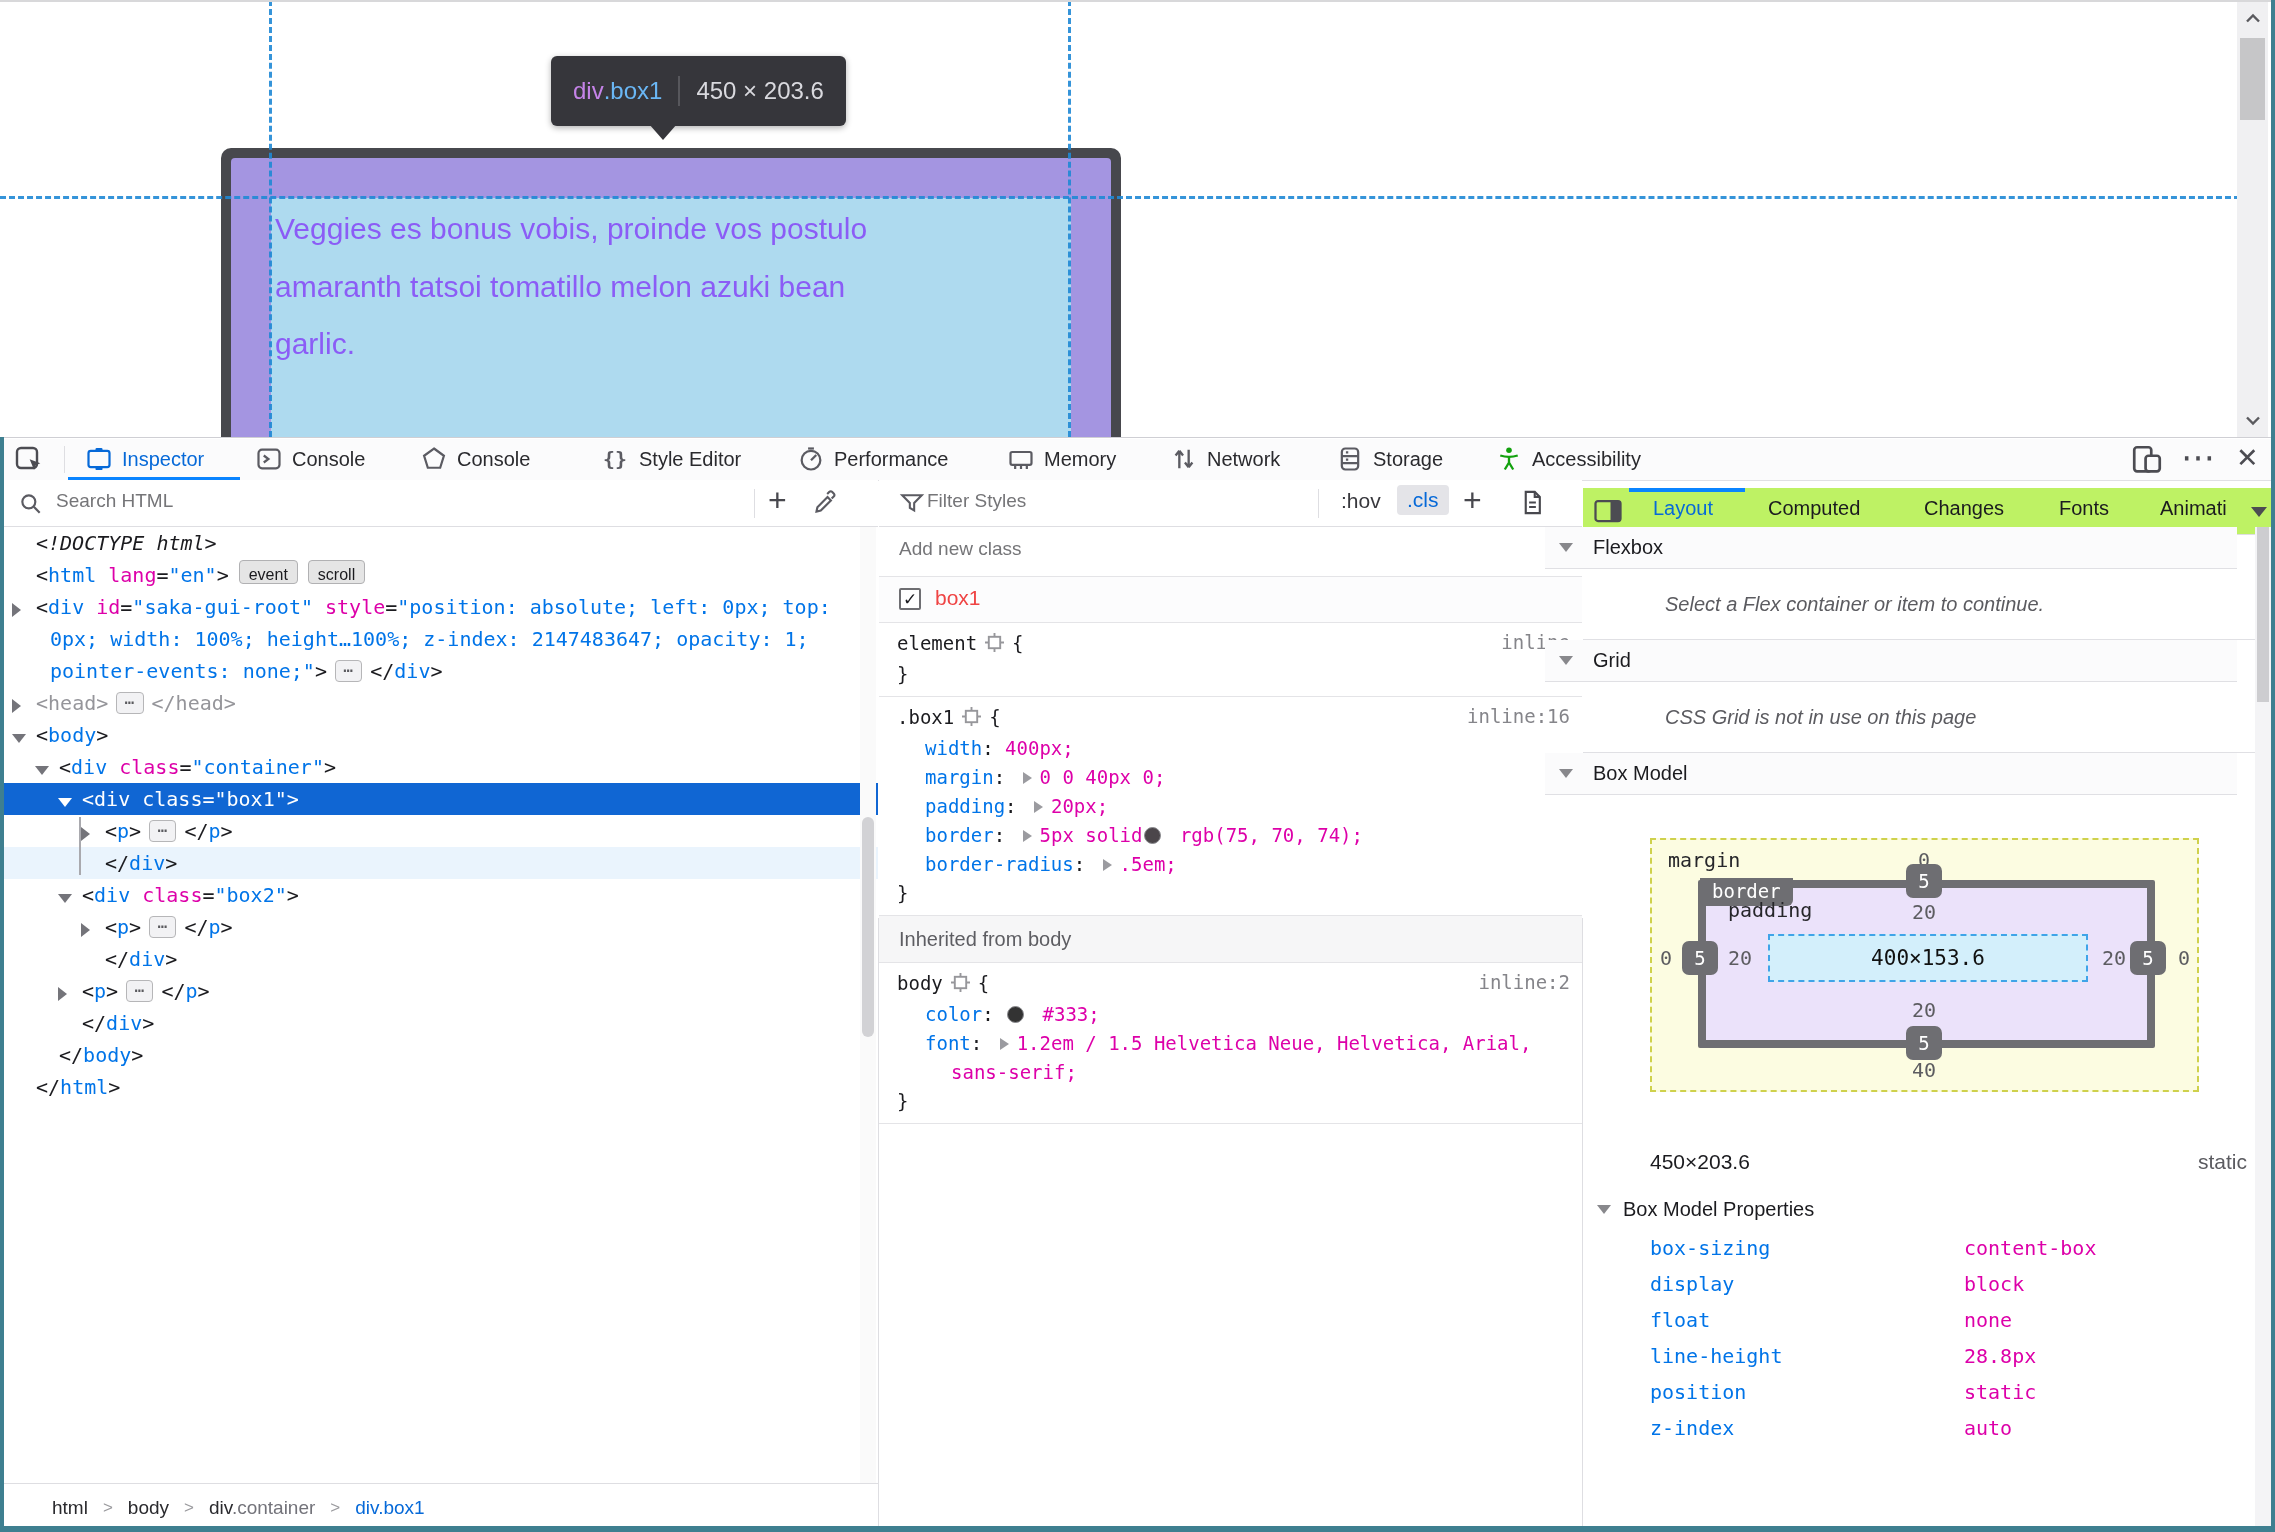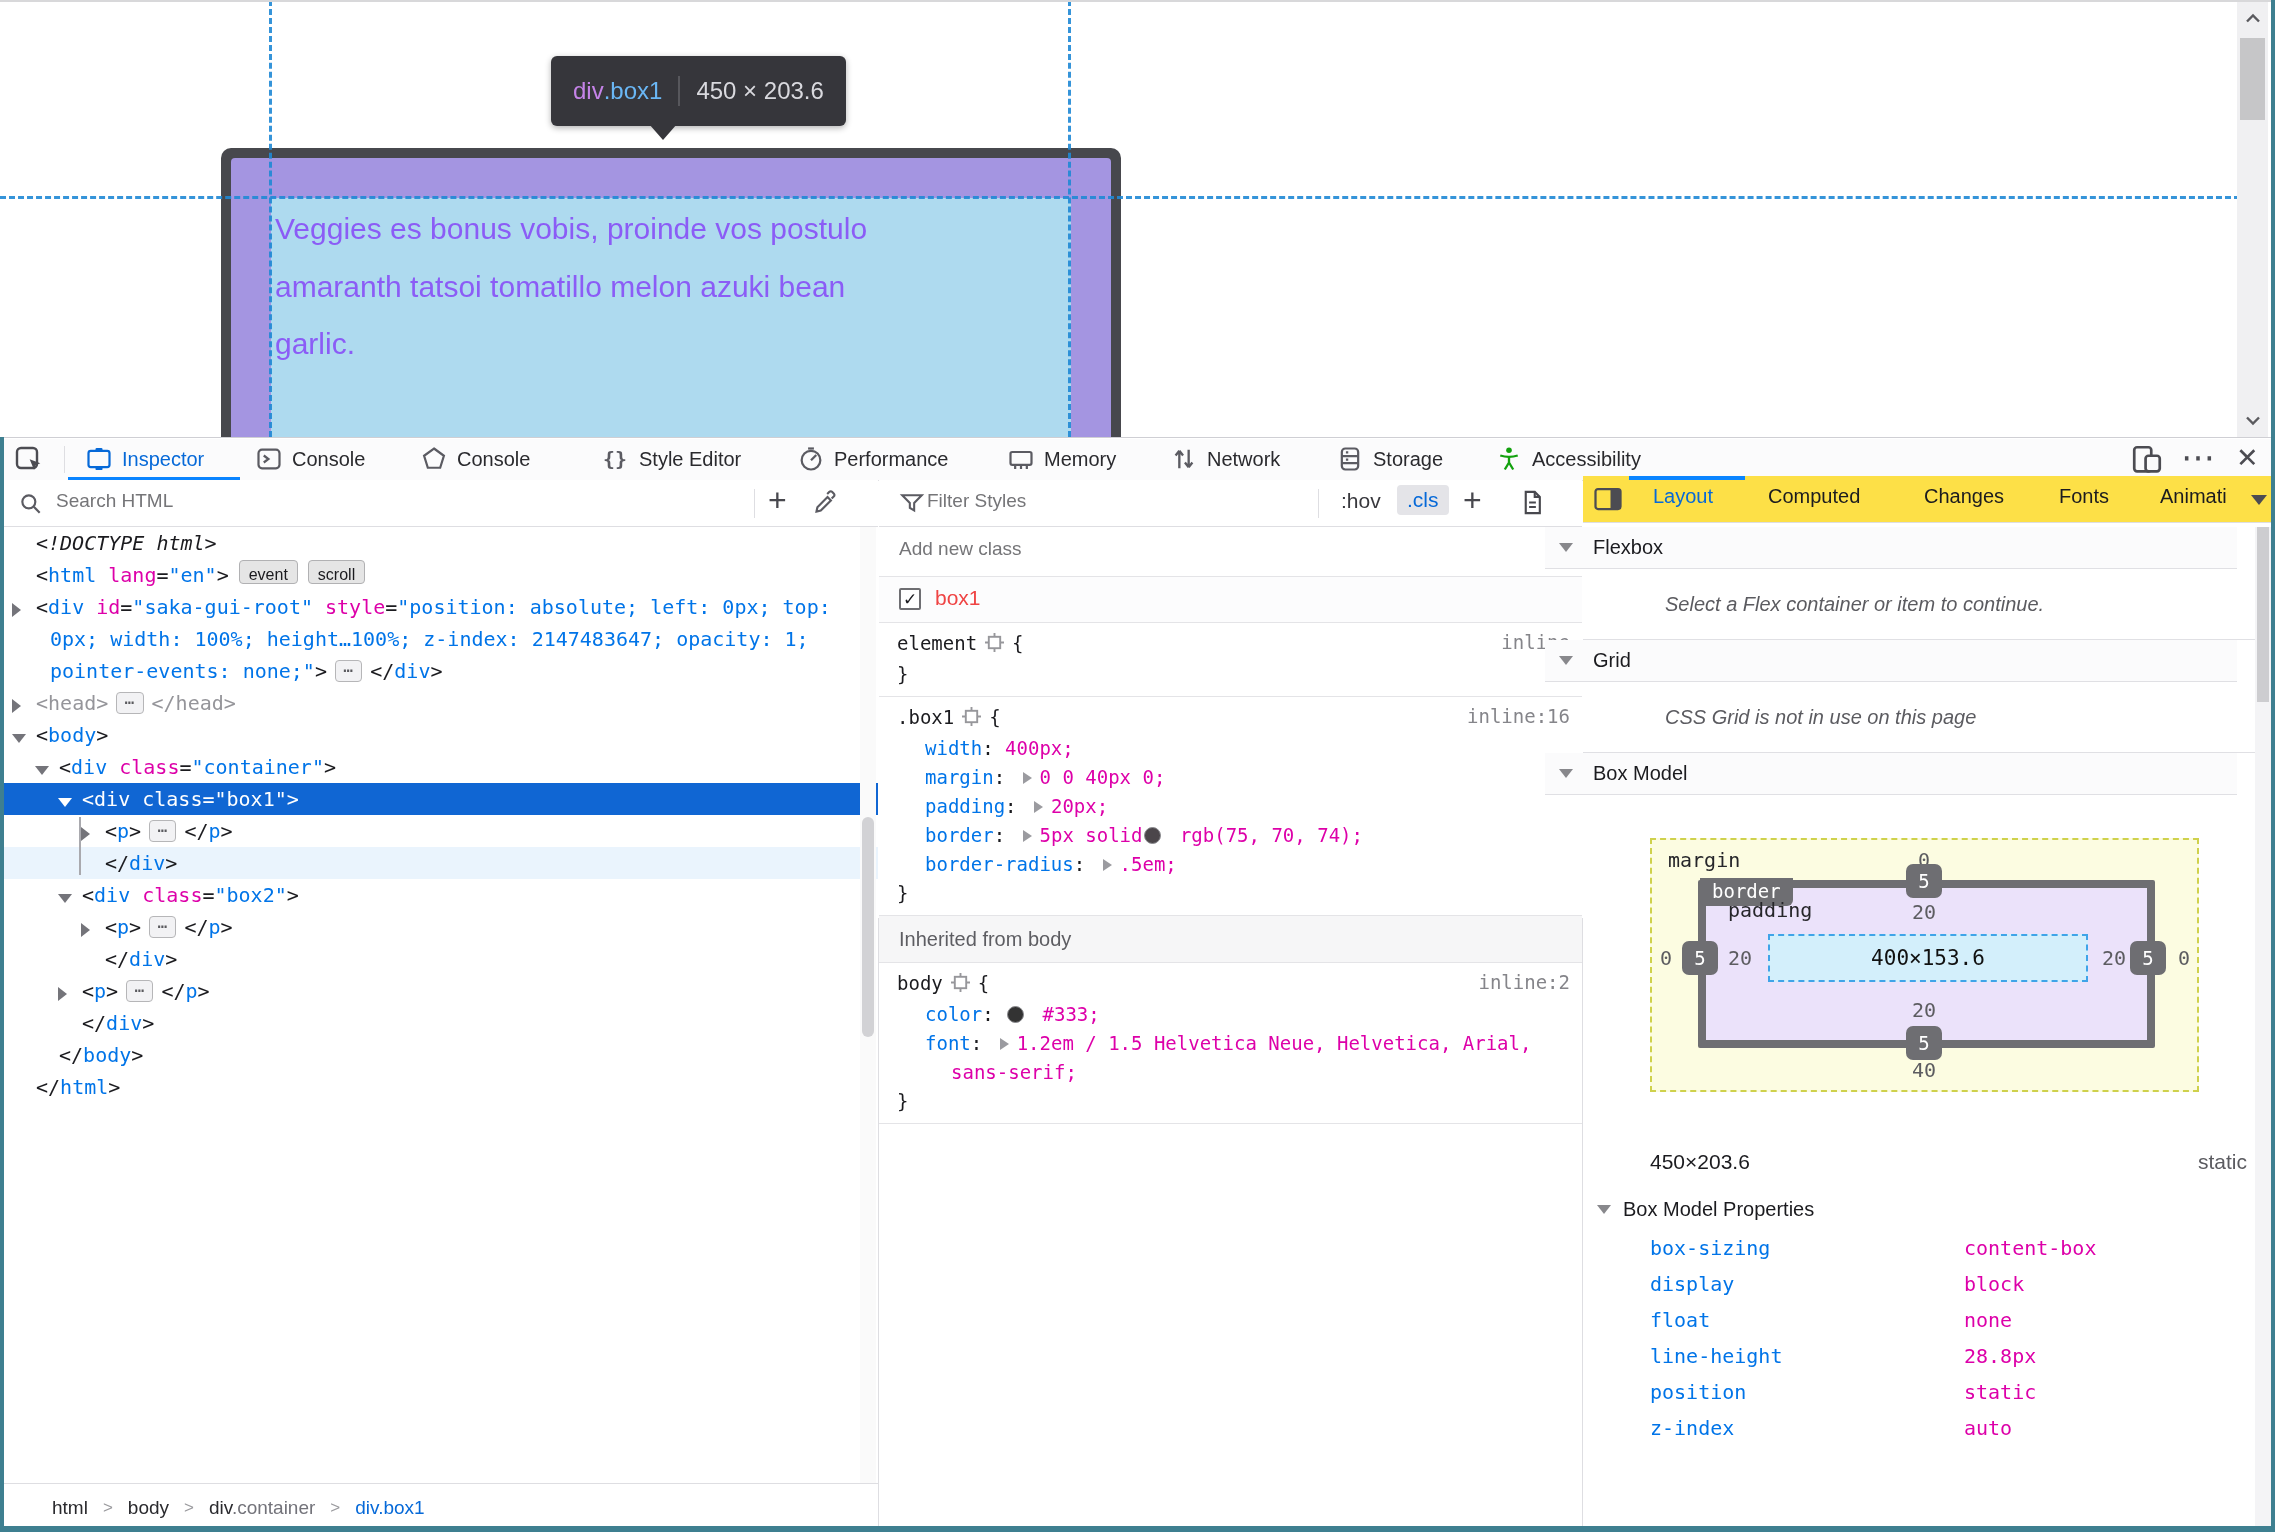--- a/index.html
+++ b/index.html
@@ -126,21 +126,21 @@
   .r-name{color:#0074e8;}
   .r-val{color:#dd00a9;}
   .r-arrow{display:inline-block;width:0;height:0;border-top:6px solid transparent;border-bottom:6px solid transparent;
     border-left:9px solid #9b9ba0;margin:0 8px 0 6px;}
   .swatch{display:inline-block;width:17px;height:17px;border-radius:50%;border:1px solid #8a8a8e;vertical-align:-2px;margin:0 7px 0 2px;}
   .target-icon{display:inline-block;vertical-align:-2px;margin:0 8px;color:#97979b;}
   .sect-head{height:47px;line-height:47px;padding-left:20px;background:#f6f6f7;border-bottom:1px solid #e4e4e7;
     color:#5d5d62;font-family:"Liberation Sans",sans-serif;font-size:20px;}
 
   
-  #layout-tabs{position:absolute;left:1583px;top:476px;width:692px;height:47px;border-bottom:1px solid #dedee2;background:#fde047;overflow:hidden;}
+  #layout-tabs{position:absolute;left:1583px;top:488px;width:692px;height:47px;border-bottom:1px solid #dedee2;background:#bef264;overflow:hidden;}
   #layout-indicator{position:absolute;left:46px;top:0;width:116px;height:4px;background:#0a84ff;}
   #sidebar-toggle{position:absolute;left:10px;top:10px;color:#4c4c52;}
   .lp-tab{position:absolute;top:9px;font-size:20px;color:#1b1b1f;}
   .lp-tab.active{color:#0669d8;}
   #alltabs-btn{position:absolute;left:668px;top:19px;width:0;height:0;border-left:8px solid transparent;border-right:8px solid transparent;border-top:10px solid #4c4c52;}
 
   .lp-sect{position:absolute;left:1545px;width:692px;background:#fbfbfc;border-bottom:1px solid #e0e0e4;height:42px;
     display:flex;align-items:center;padding-left:14px;gap:20px;font-size:20px;color:#1b1b1f;}
   .lp-note{position:absolute;left:1583px;width:692px;background:#fff;border-bottom:1px solid #e0e0e4;
     display:flex;align-items:center;padding-left:82px;font-style:italic;font-size:20px;color:#5b5b60;}

